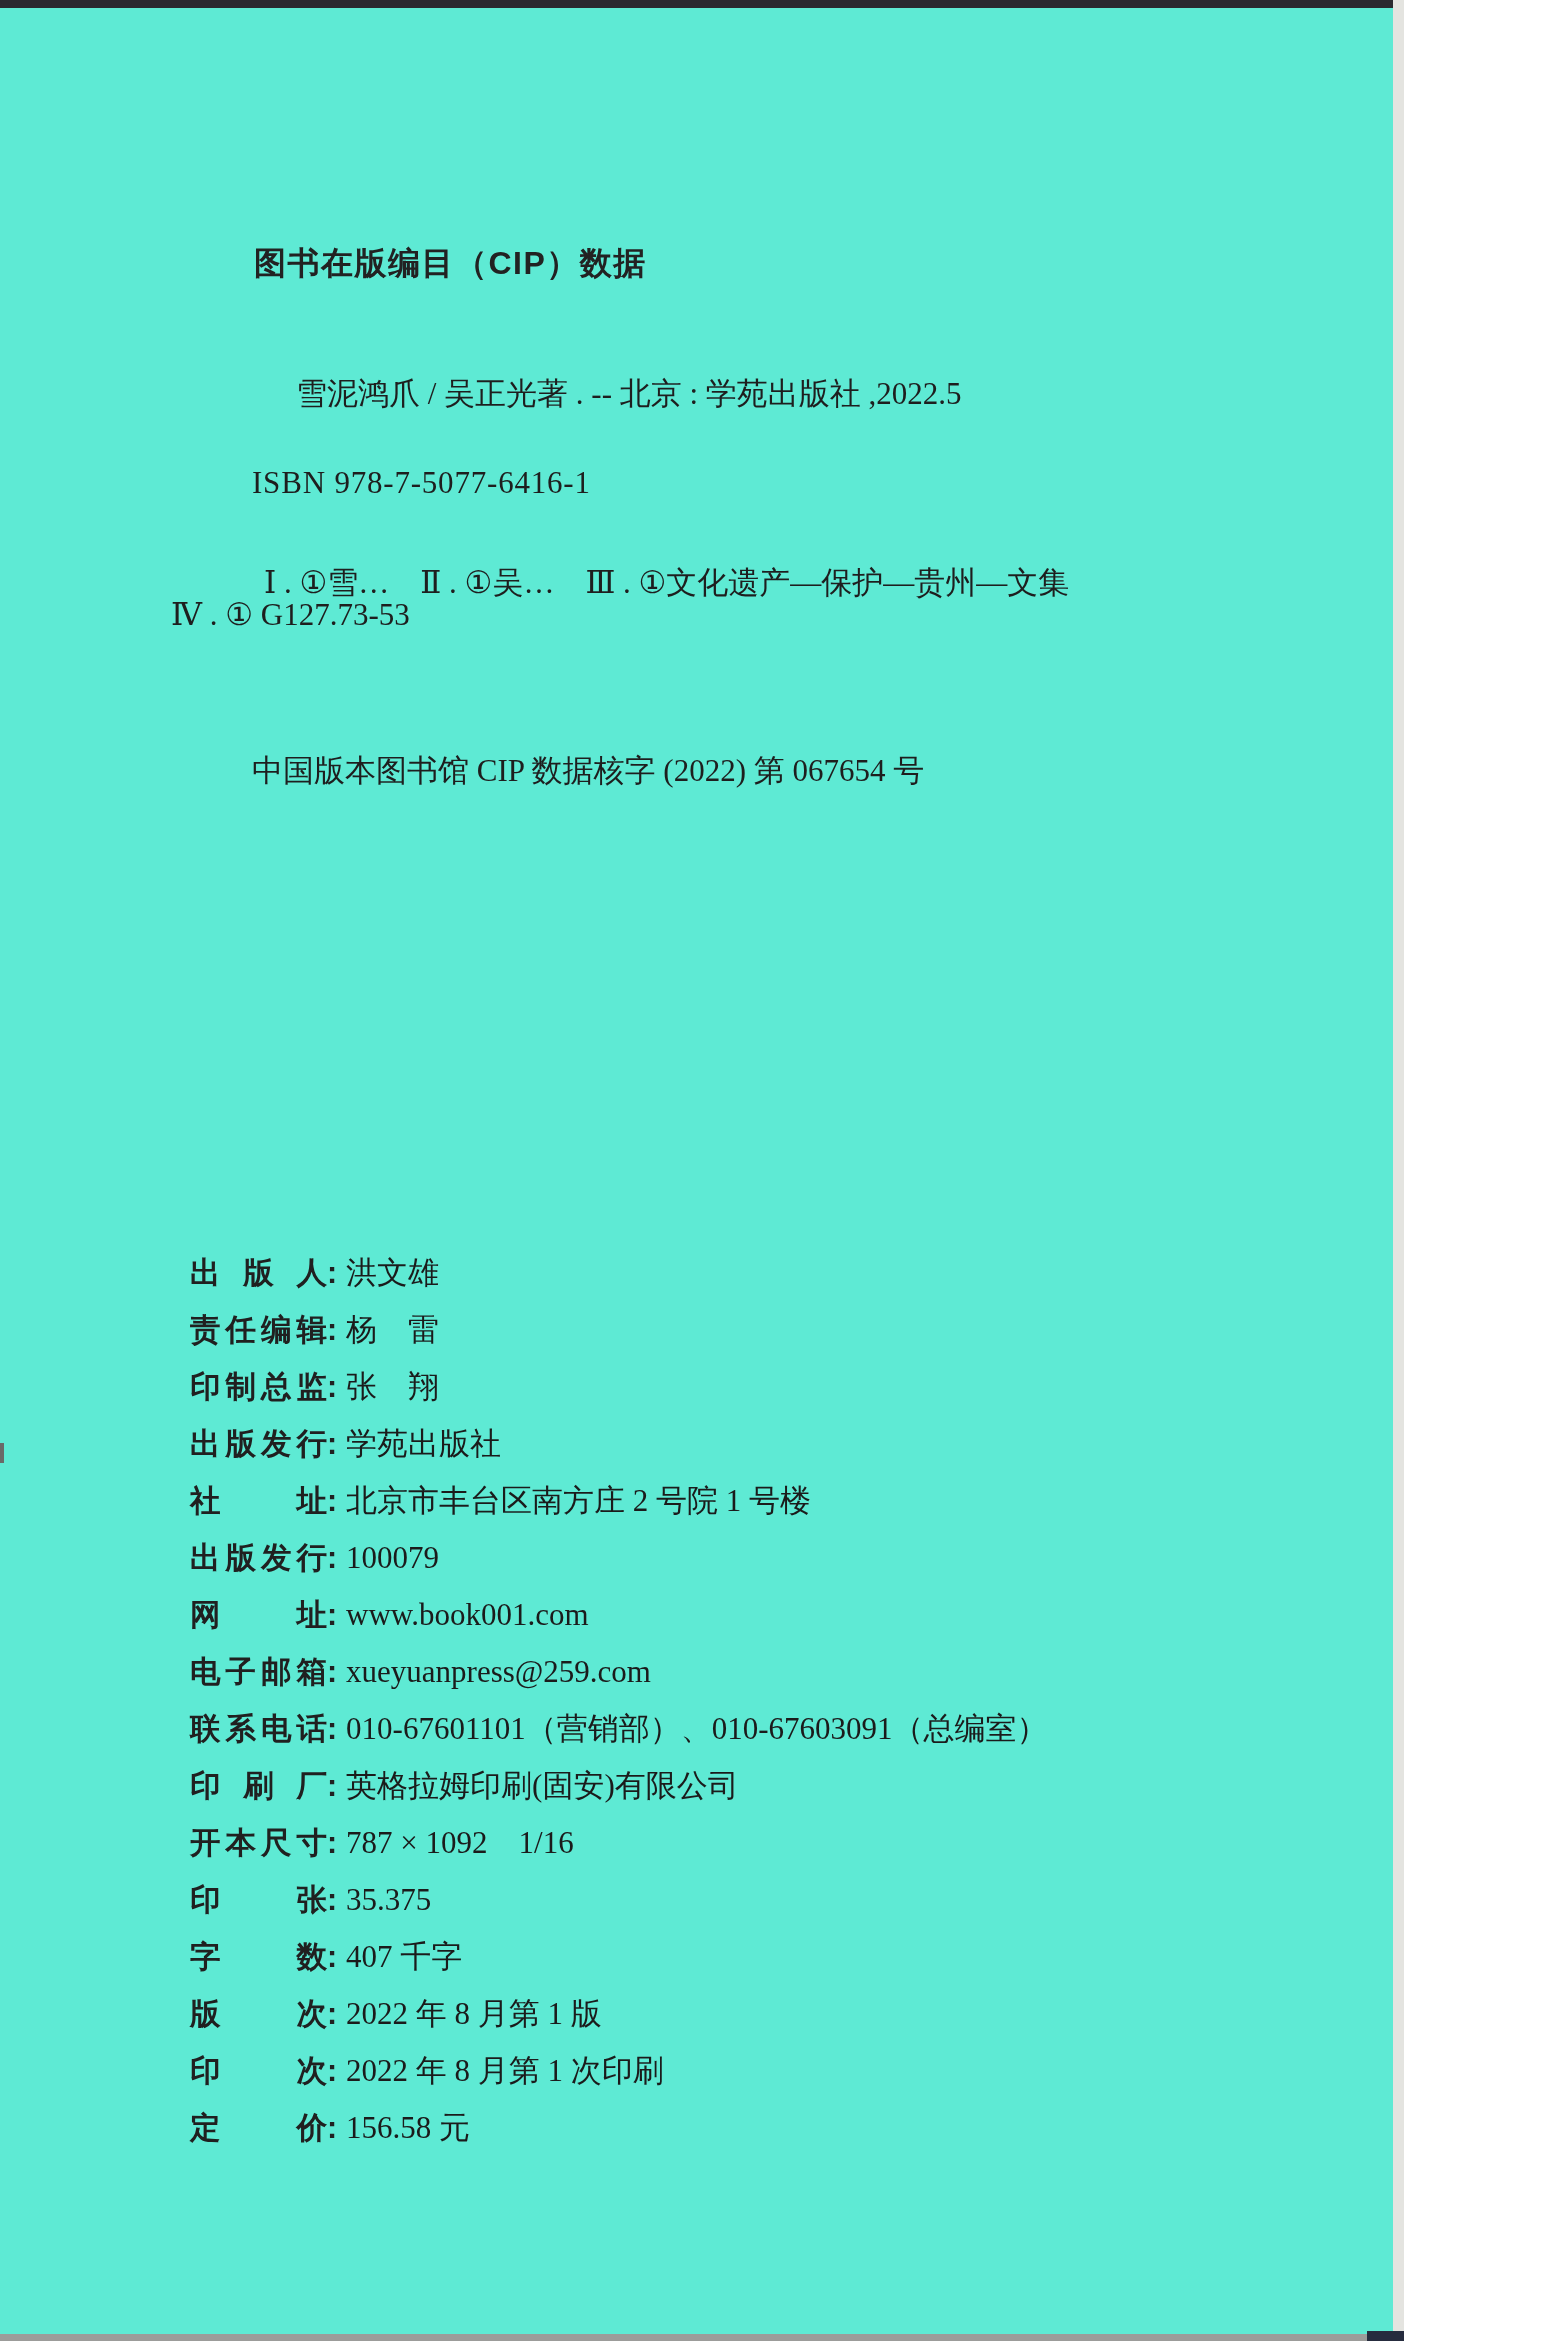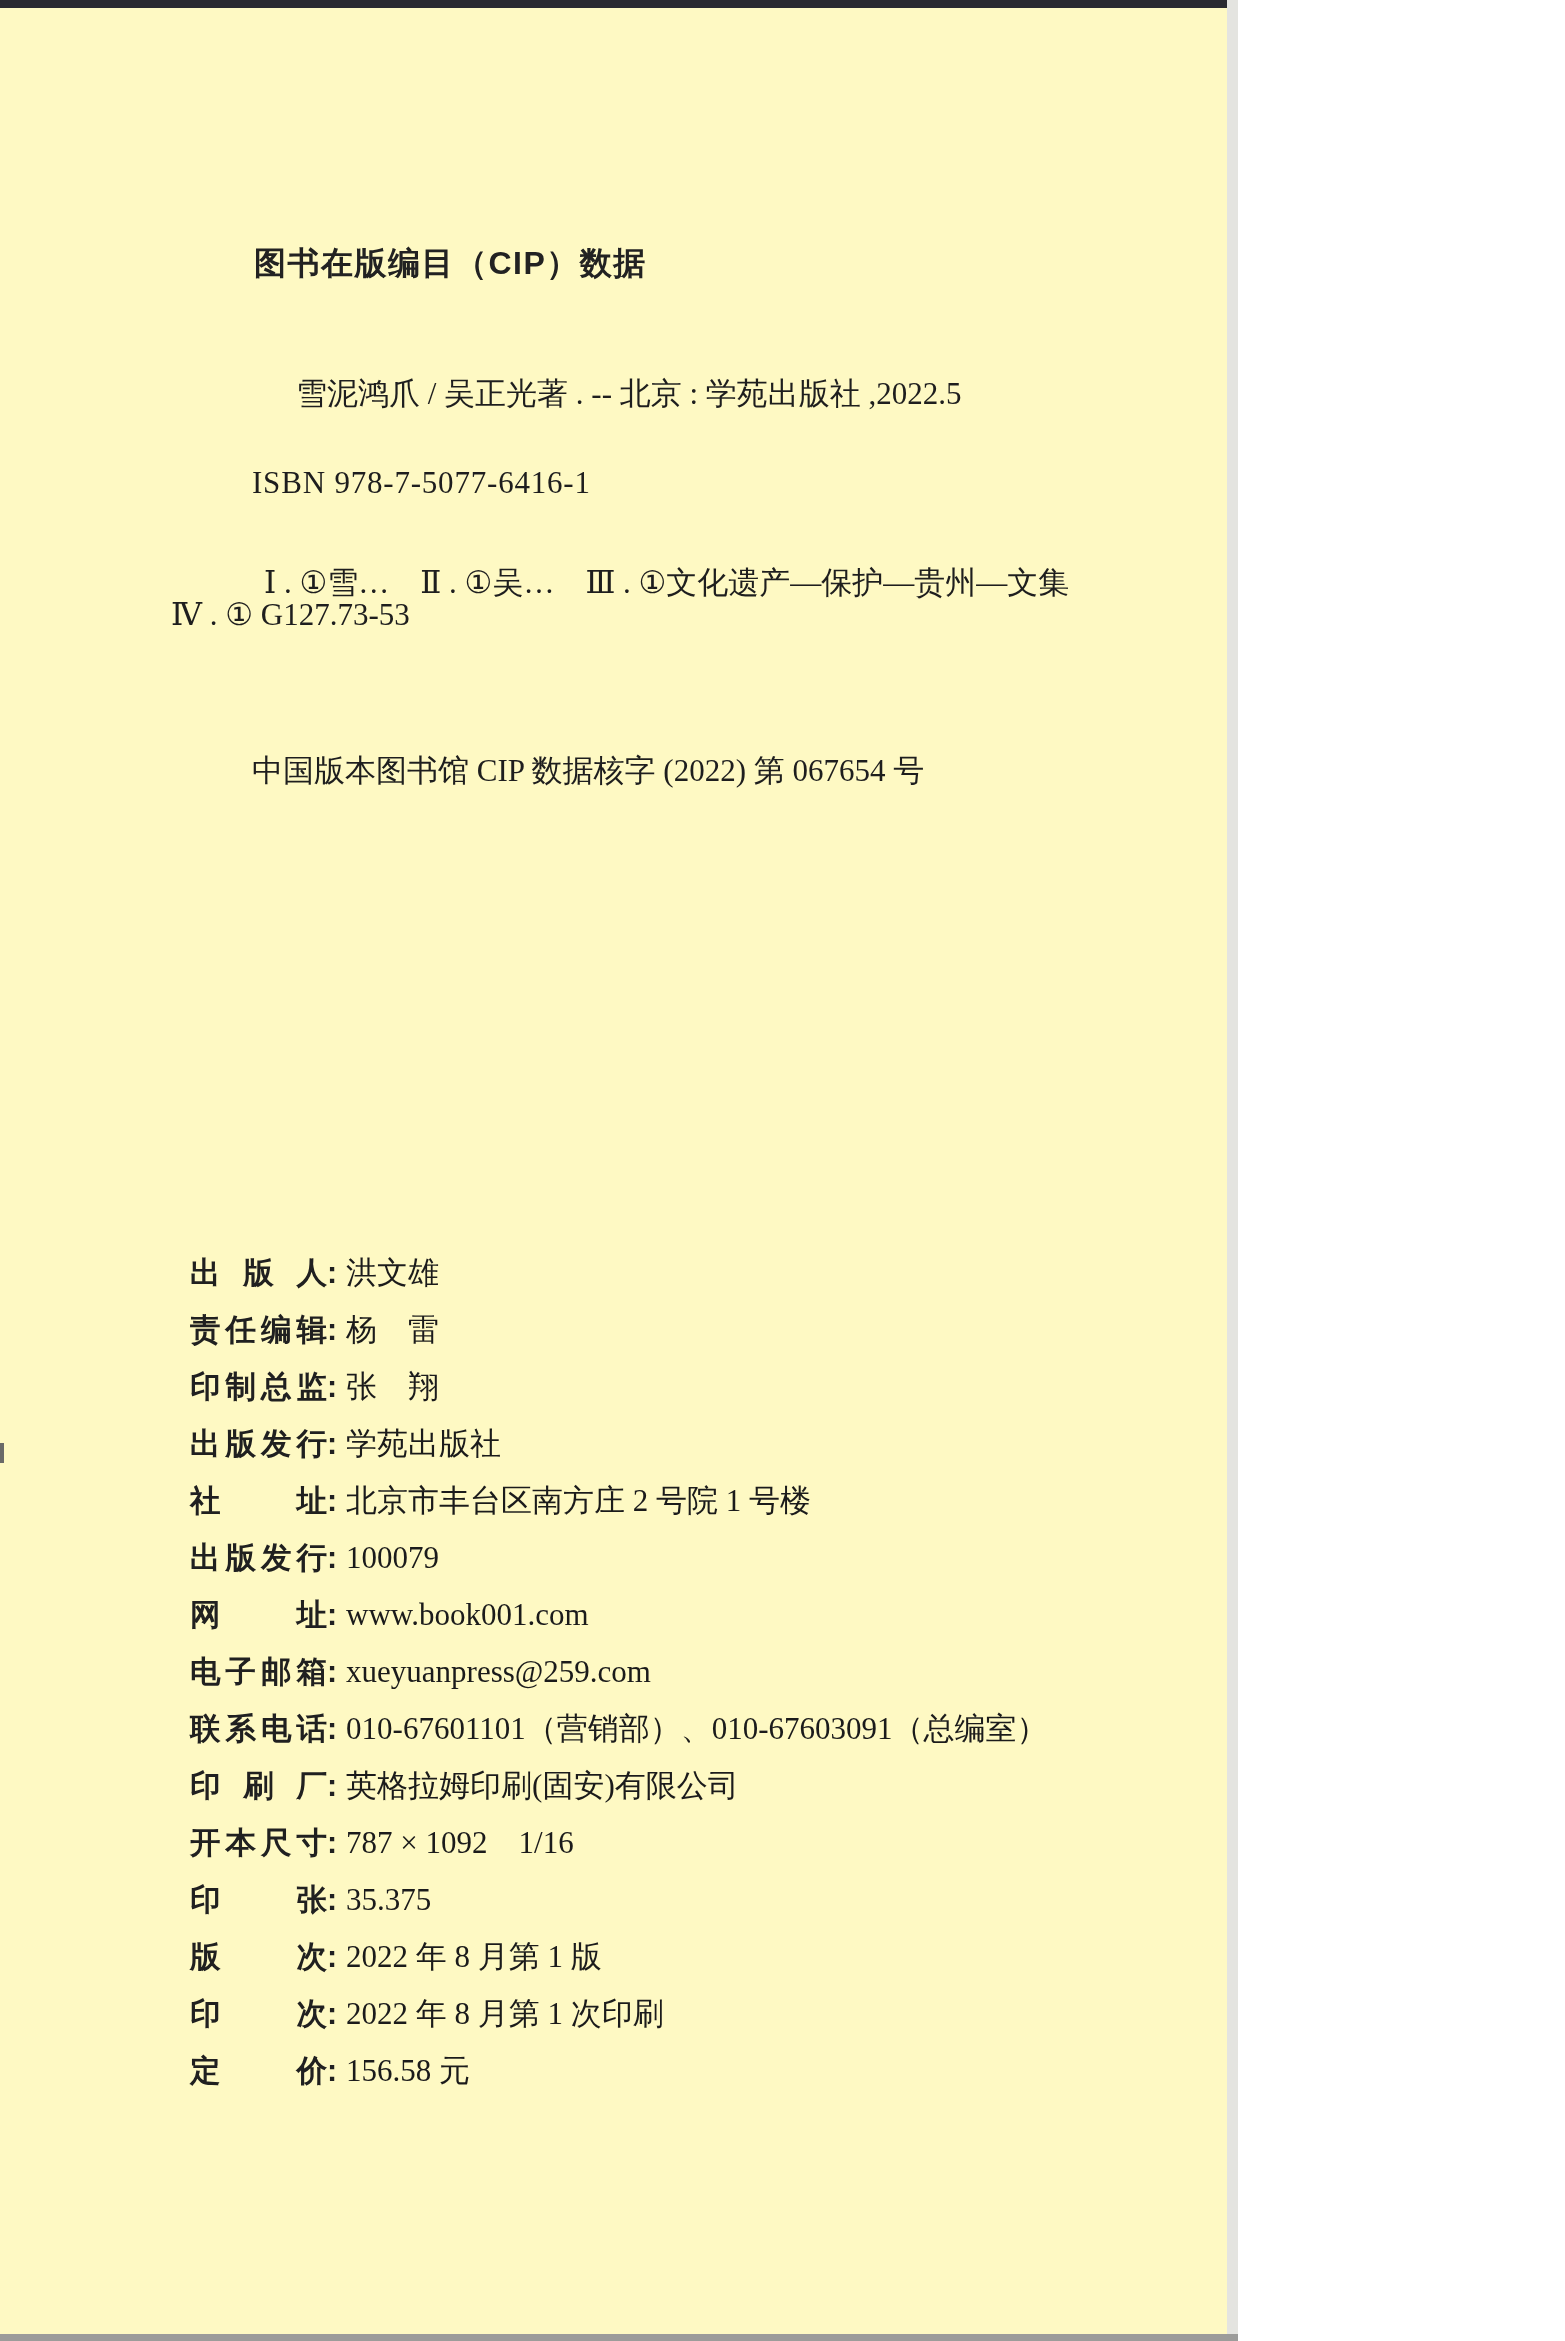--- a/index.html
+++ b/index.html
@@ -3,22 +3,22 @@
 <meta charset="utf-8">
 <style>
   html, body { margin: 0; padding: 0; }
   body {
     width: 1566px; height: 2342px;
     background: #ffffff;
     font-family: "Liberation Serif", "DejaVu Serif", serif;
   }
   #page {
     position: relative;
-    width: 1238px; height: 2342px;
-    background: #fef9c3;
+    width: 1404px; height: 2342px;
+    background: #5eead4;
     overflow: hidden;
   }
   
   .edge-top {
     position: absolute; left: 0; top: 0;
     width: 1566px; height: 7.6px;
     background: #2a2a30;
   }
   .edge-right {
     position: absolute; right: 0; top: 0;
@@ -122,19 +122,20 @@
       <div class="row"><span class="lab hei">印制总监</span><span class="colon hei">:</span><span class="val serif">张　翔</span></div>
       <div class="row"><span class="lab hei">出版发行</span><span class="colon hei">:</span><span class="val serif">学苑出版社</span></div>
       <div class="row"><span class="lab hei">社址</span><span class="colon hei">:</span><span class="val serif">北京市丰台区南方庄 2 号院 1 号楼</span></div>
       <div class="row"><span class="lab hei">出版发行</span><span class="colon hei">:</span><span class="val serif">100079</span></div>
       <div class="row"><span class="lab hei">网址</span><span class="colon hei">:</span><span class="val serif">www.book001.com</span></div>
       <div class="row"><span class="lab hei">电子邮箱</span><span class="colon hei">:</span><span class="val serif">xueyuanpress@259.com</span></div>
       <div class="row"><span class="lab hei">联系电话</span><span class="colon hei">:</span><span class="val serif">010-67601101（营销部）、010-67603091（总编室）</span></div>
       <div class="row"><span class="lab hei">印刷厂</span><span class="colon hei">:</span><span class="val serif">英格拉姆印刷(固安)有限公司</span></div>
       <div class="row"><span class="lab hei">开本尺寸</span><span class="colon hei">:</span><span class="val serif">787 × 1092　1/16</span></div>
       <div class="row"><span class="lab hei">印张</span><span class="colon hei">:</span><span class="val serif">35.375</span></div>
+      <div class="row"><span class="lab hei">字数</span><span class="colon hei">:</span><span class="val serif">407 千字</span></div>
       <div class="row"><span class="lab hei">版次</span><span class="colon hei">:</span><span class="val serif">2022 年 8 月第 1 版</span></div>
       <div class="row"><span class="lab hei">印次</span><span class="colon hei">:</span><span class="val serif">2022 年 8 月第 1 次印刷</span></div>
       <div class="row"><span class="lab hei">定价</span><span class="colon hei">:</span><span class="val serif">156.58 元</span></div>
     </div>
 
 </div>
 
 
 </body></html>

